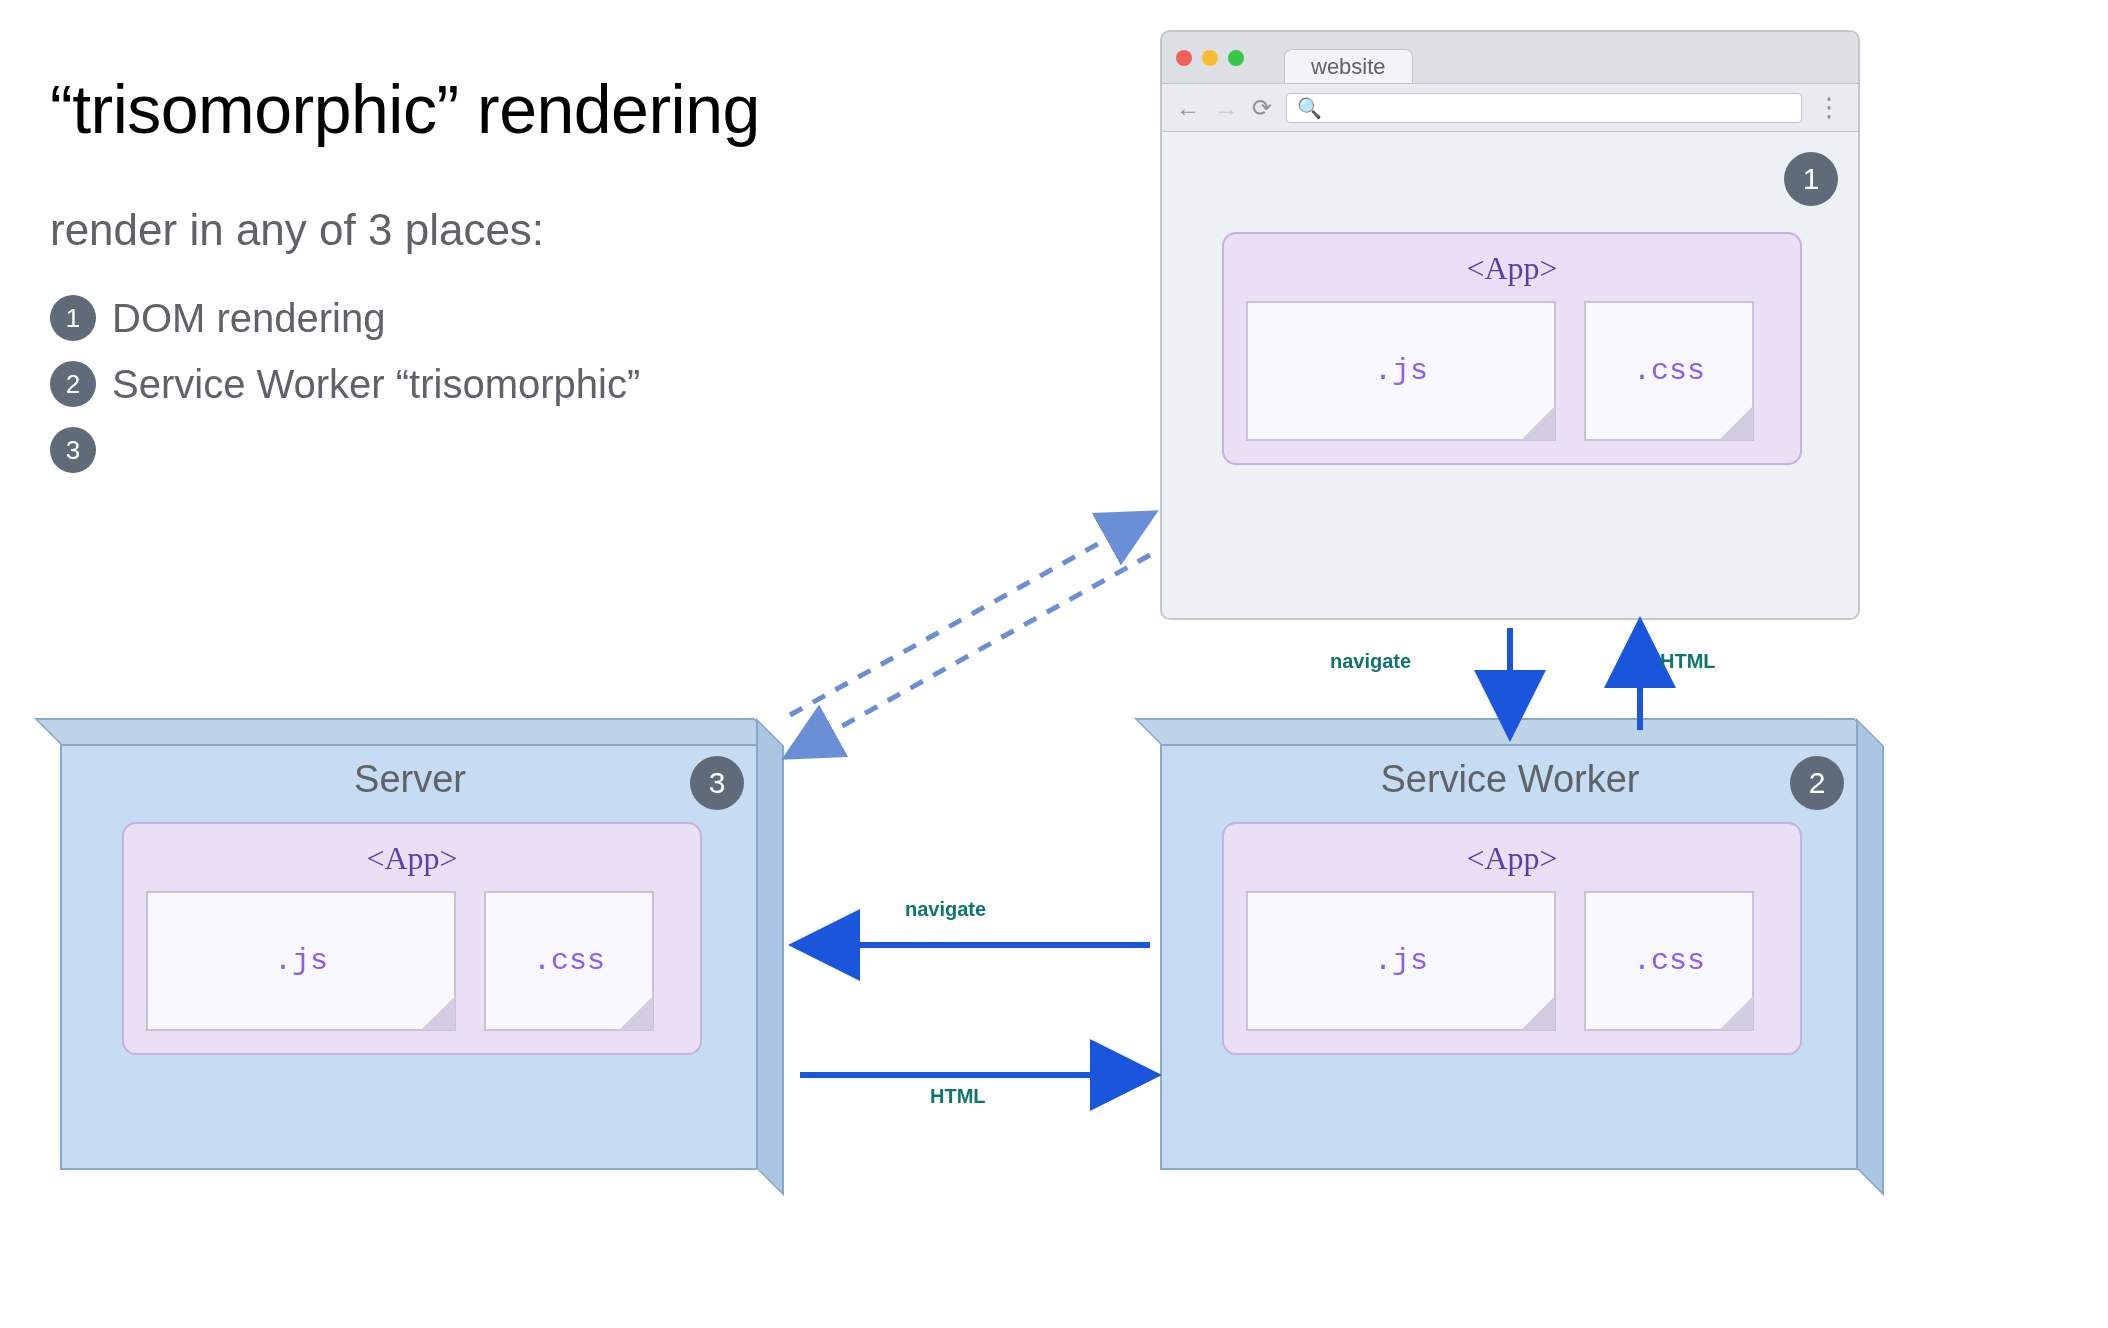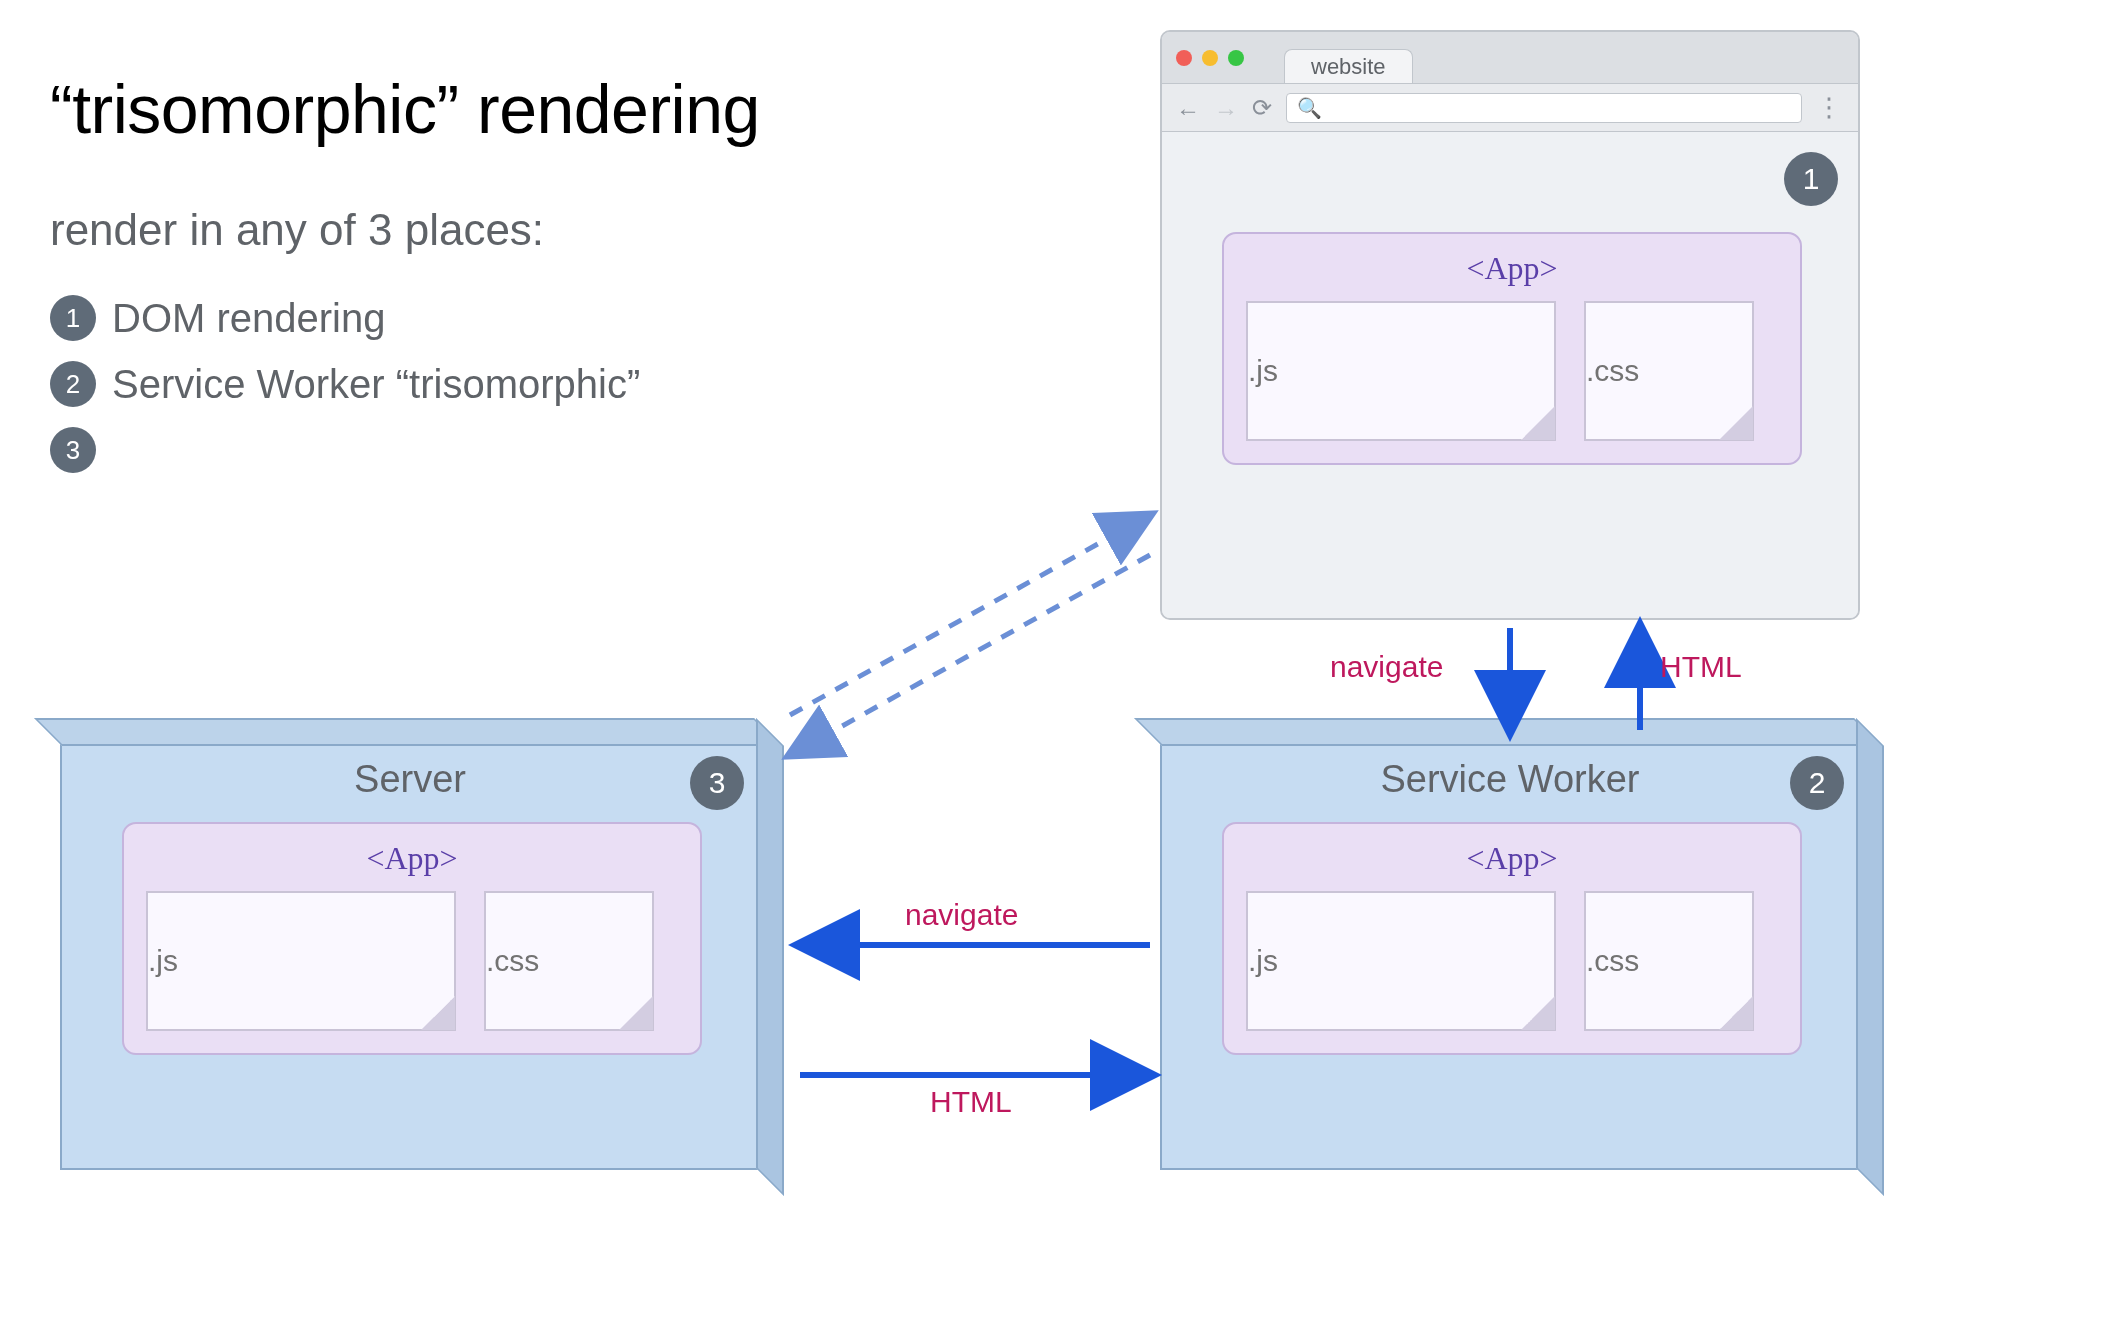--- a/index.html
+++ b/index.html
@@ -109,24 +109,24 @@
     color: #5a3fa8;
     font-size: 32px;
     font-family: Liberation Serif, serif;
     margin-bottom: 14px;
   }
   .files-row { display:flex; gap: 28px; align-items:flex-end; }
   .file {
     position: relative;
     background: #faf8ff;
     border: 2px solid #c9c3d6;
-    display:flex; align-items:center; 
+    display:flex; align-items:center; justify-content:center;
     font-size: 30px;
-    color: #737373;
-    font-family: Liberation Sans, sans-serif;
+    color: #8b5cf6;
+    font-family: Liberation Mono, monospace;
   }
   .file.js  { width: 250px; height: 140px; }
   .file.css { width: 140px; height: 140px; }
   .file .fold {
     position:absolute; right:-1px; bottom:-1px;
     width:34px; height:34px;
     background: linear-gradient(135deg, #e9e4f2 0 50%, #d3cde1 50% 100%);
     clip-path: polygon(100% 0, 100% 100%, 0 100%);
   }
 
@@ -177,23 +177,23 @@
   .kebab { color:#8a9099; font-size:26px; letter-spacing:2px; }
   .browser-body { position:relative; background:#eef1f4; height: calc(100% - 88px); }
 
   
   svg.arrows {
     position:absolute; left:0; top:0; width:2108px; height:1328px;
     pointer-events:none;
   }
   .arrow-label {
     position:absolute;
-    font-size: 30px;
-    font-weight: 400;
-    color:#be185d;
+    font-size: 20px;
+    font-weight: 700;
+    color:#0f766e;
   }
 </style>
 </head>
 <body>
 
 <div class="title">“trisomorphic” rendering</div>
 <div class="subtitle">render in any of 3 places:</div>
 
 <div class="list">
   <div class="list-item">

